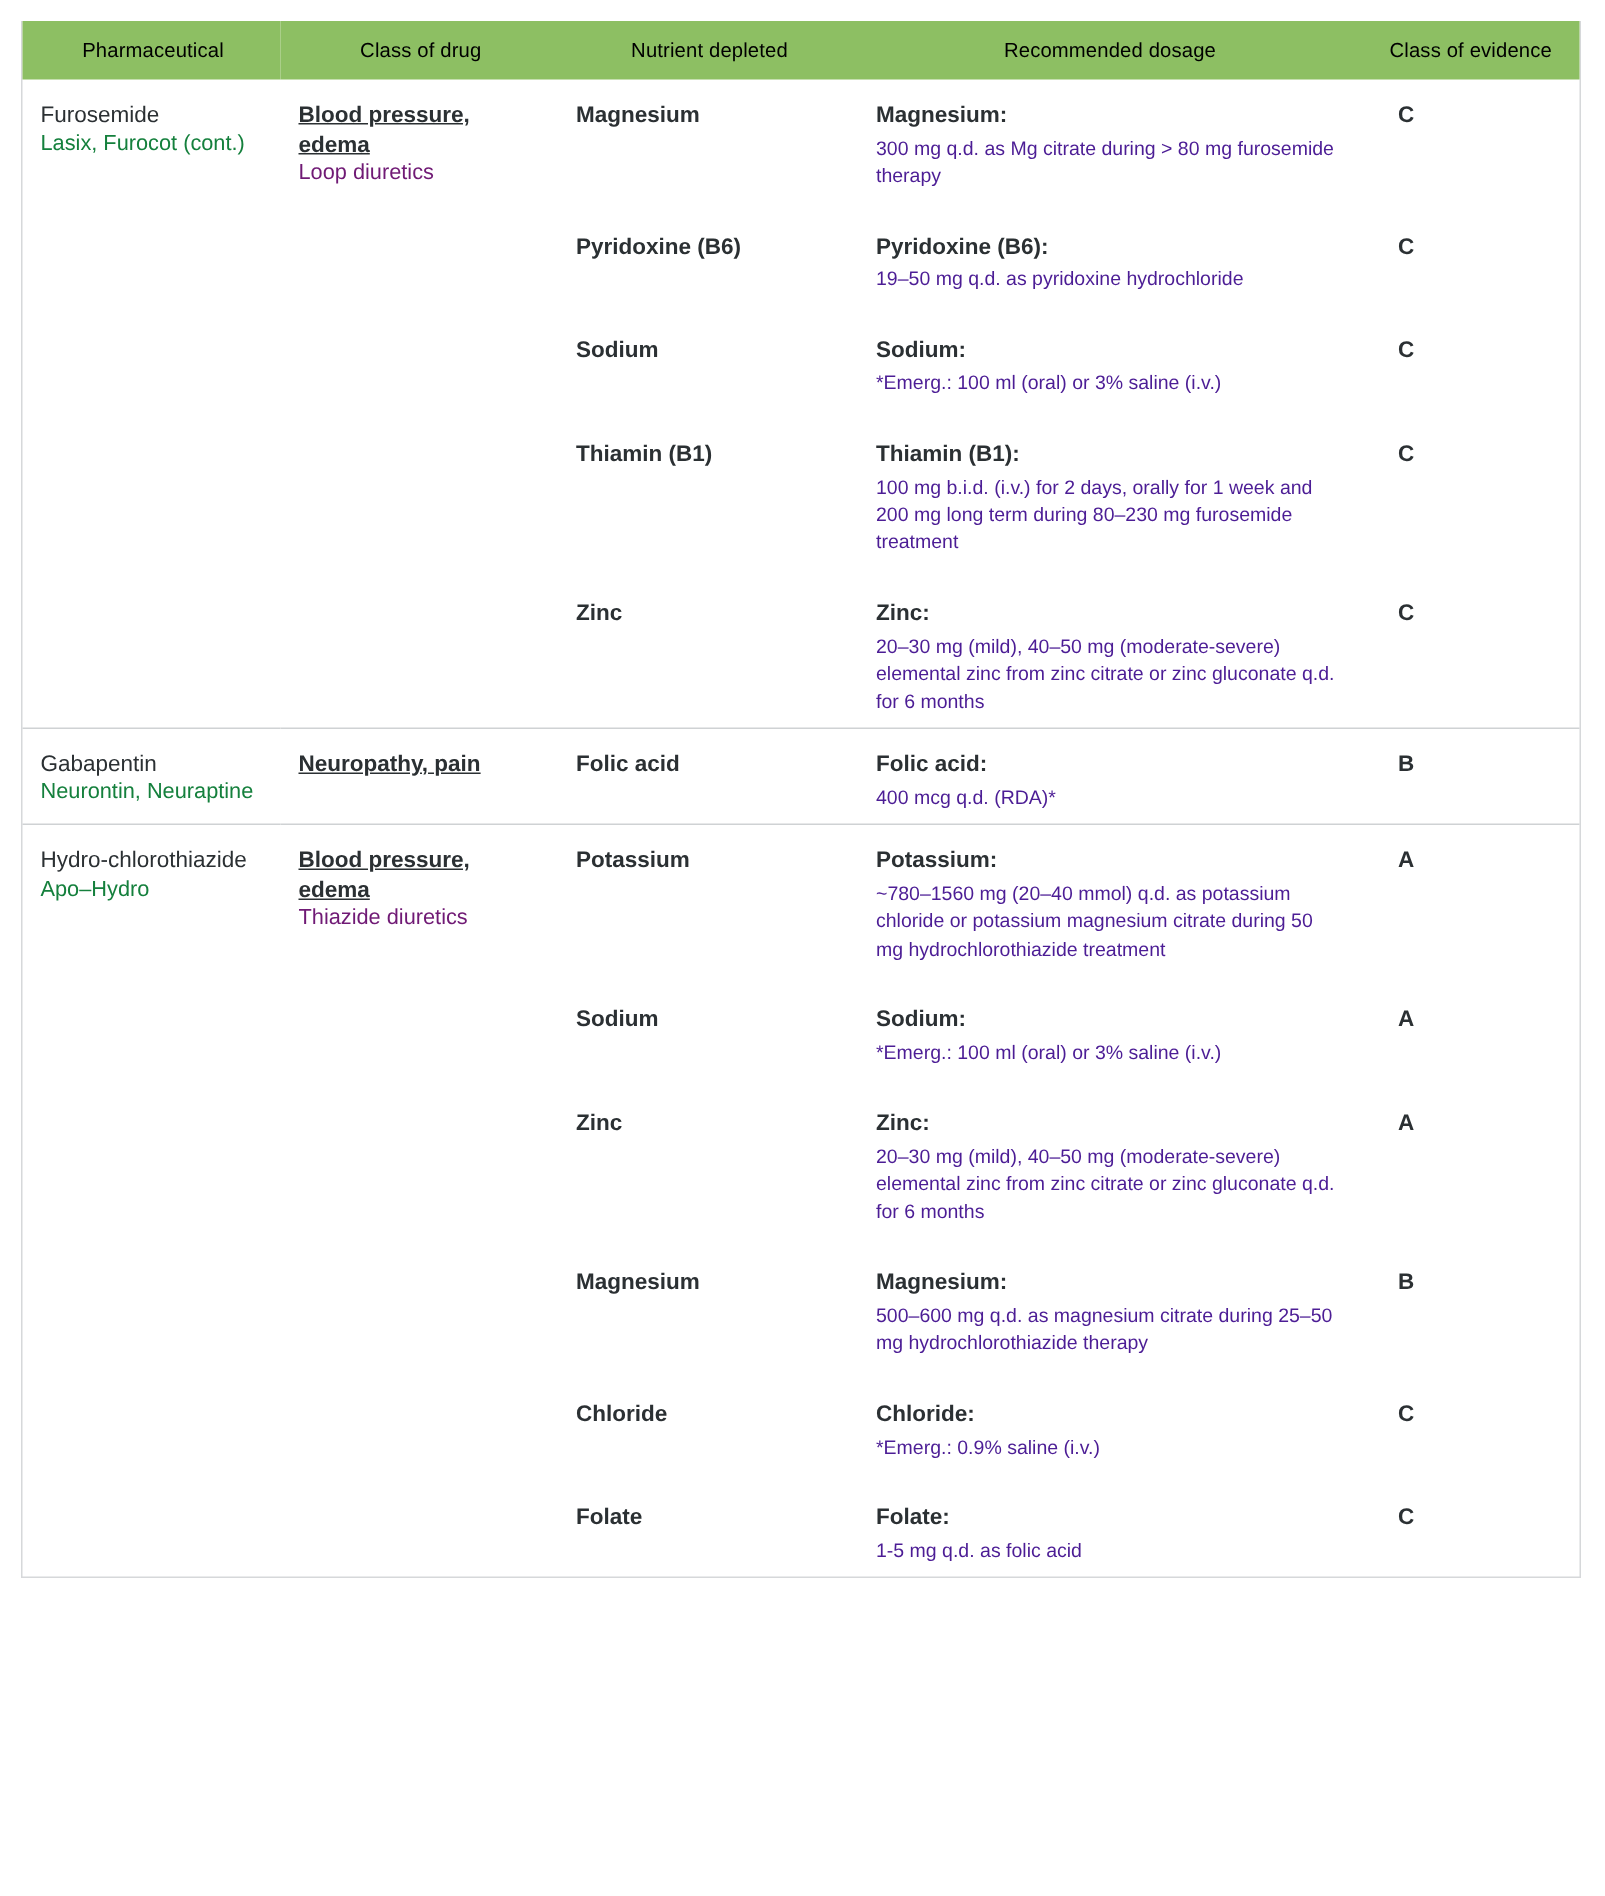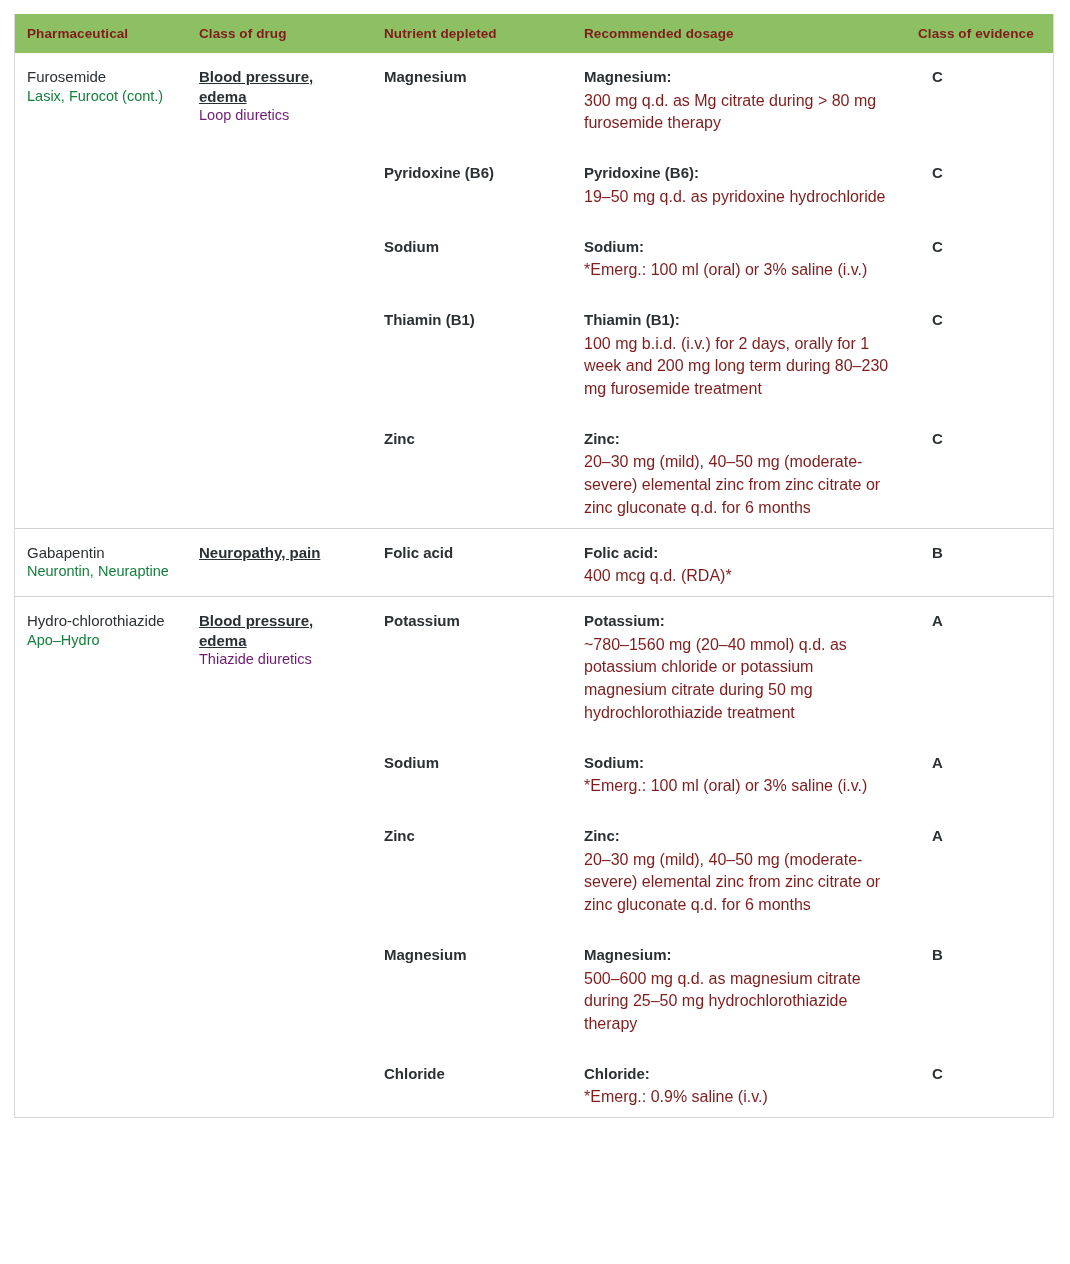--- a/index.html
+++ b/index.html
@@ -21,24 +21,24 @@
     border-top: none;
     box-sizing: border-box;
   }
   table.nutrient-table {
     width: 100%;
     border-collapse: collapse;
     table-layout: fixed;
   }
   thead th {
     background: #8dbf63;
-    color: #7f1d1d;
+    color: #000000;
     font-size: 13.5px;
-    font-weight: bold;
-    text-align: left;
+    font-weight: normal;
+    text-align: center;
     padding: 12px 10px 12px 12px;
     vertical-align: middle;
     letter-spacing: 0.1px;
   }
   col.c1 { width: 172px; }
   col.c2 { width: 185px; }
   col.c3 { width: 200px; }
   col.c4 { width: 334px; }
   col.c5 { width: 147px; }
 
@@ -88,22 +88,22 @@
   }
   .dose-title {
     font-weight: bold;
     color: #2b3033;
     font-size: 15px;
     display: block;
     margin-bottom: 2px;
   }
   .dose-text {
     display: block;
-    color: #7f1d1d;
-    font-size: 16px;
+    color: #4c1d95;
+    font-size: 13px;
     line-height: 1.42;
   }
   .evidence {
     font-weight: bold;
     color: #2b3033;
     font-size: 15px;
     padding-left: 14px;
   }
   .pad-row td {
     padding-top: 20px;
@@ -251,15 +251,25 @@
         <tr class="pad-row">
           <td></td>
           <td></td>
           <td><span class="nutrient">Chloride</span></td>
           <td>
             <span class="dose-title">Chloride:</span>
             <span class="dose-text">*Emerg.: 0.9% saline (i.v.)</span>
           </td>
           <td><span class="evidence">C</span></td>
         </tr>
+        <tr class="pad-row">
+          <td></td>
+          <td></td>
+          <td><span class="nutrient">Folate</span></td>
+          <td>
+            <span class="dose-title">Folate:</span>
+            <span class="dose-text">1-5 mg q.d. as folic acid</span>
+          </td>
+          <td><span class="evidence">C</span></td>
+        </tr>
       </tbody>
   </table>
 </div>
 
 </body></html>

